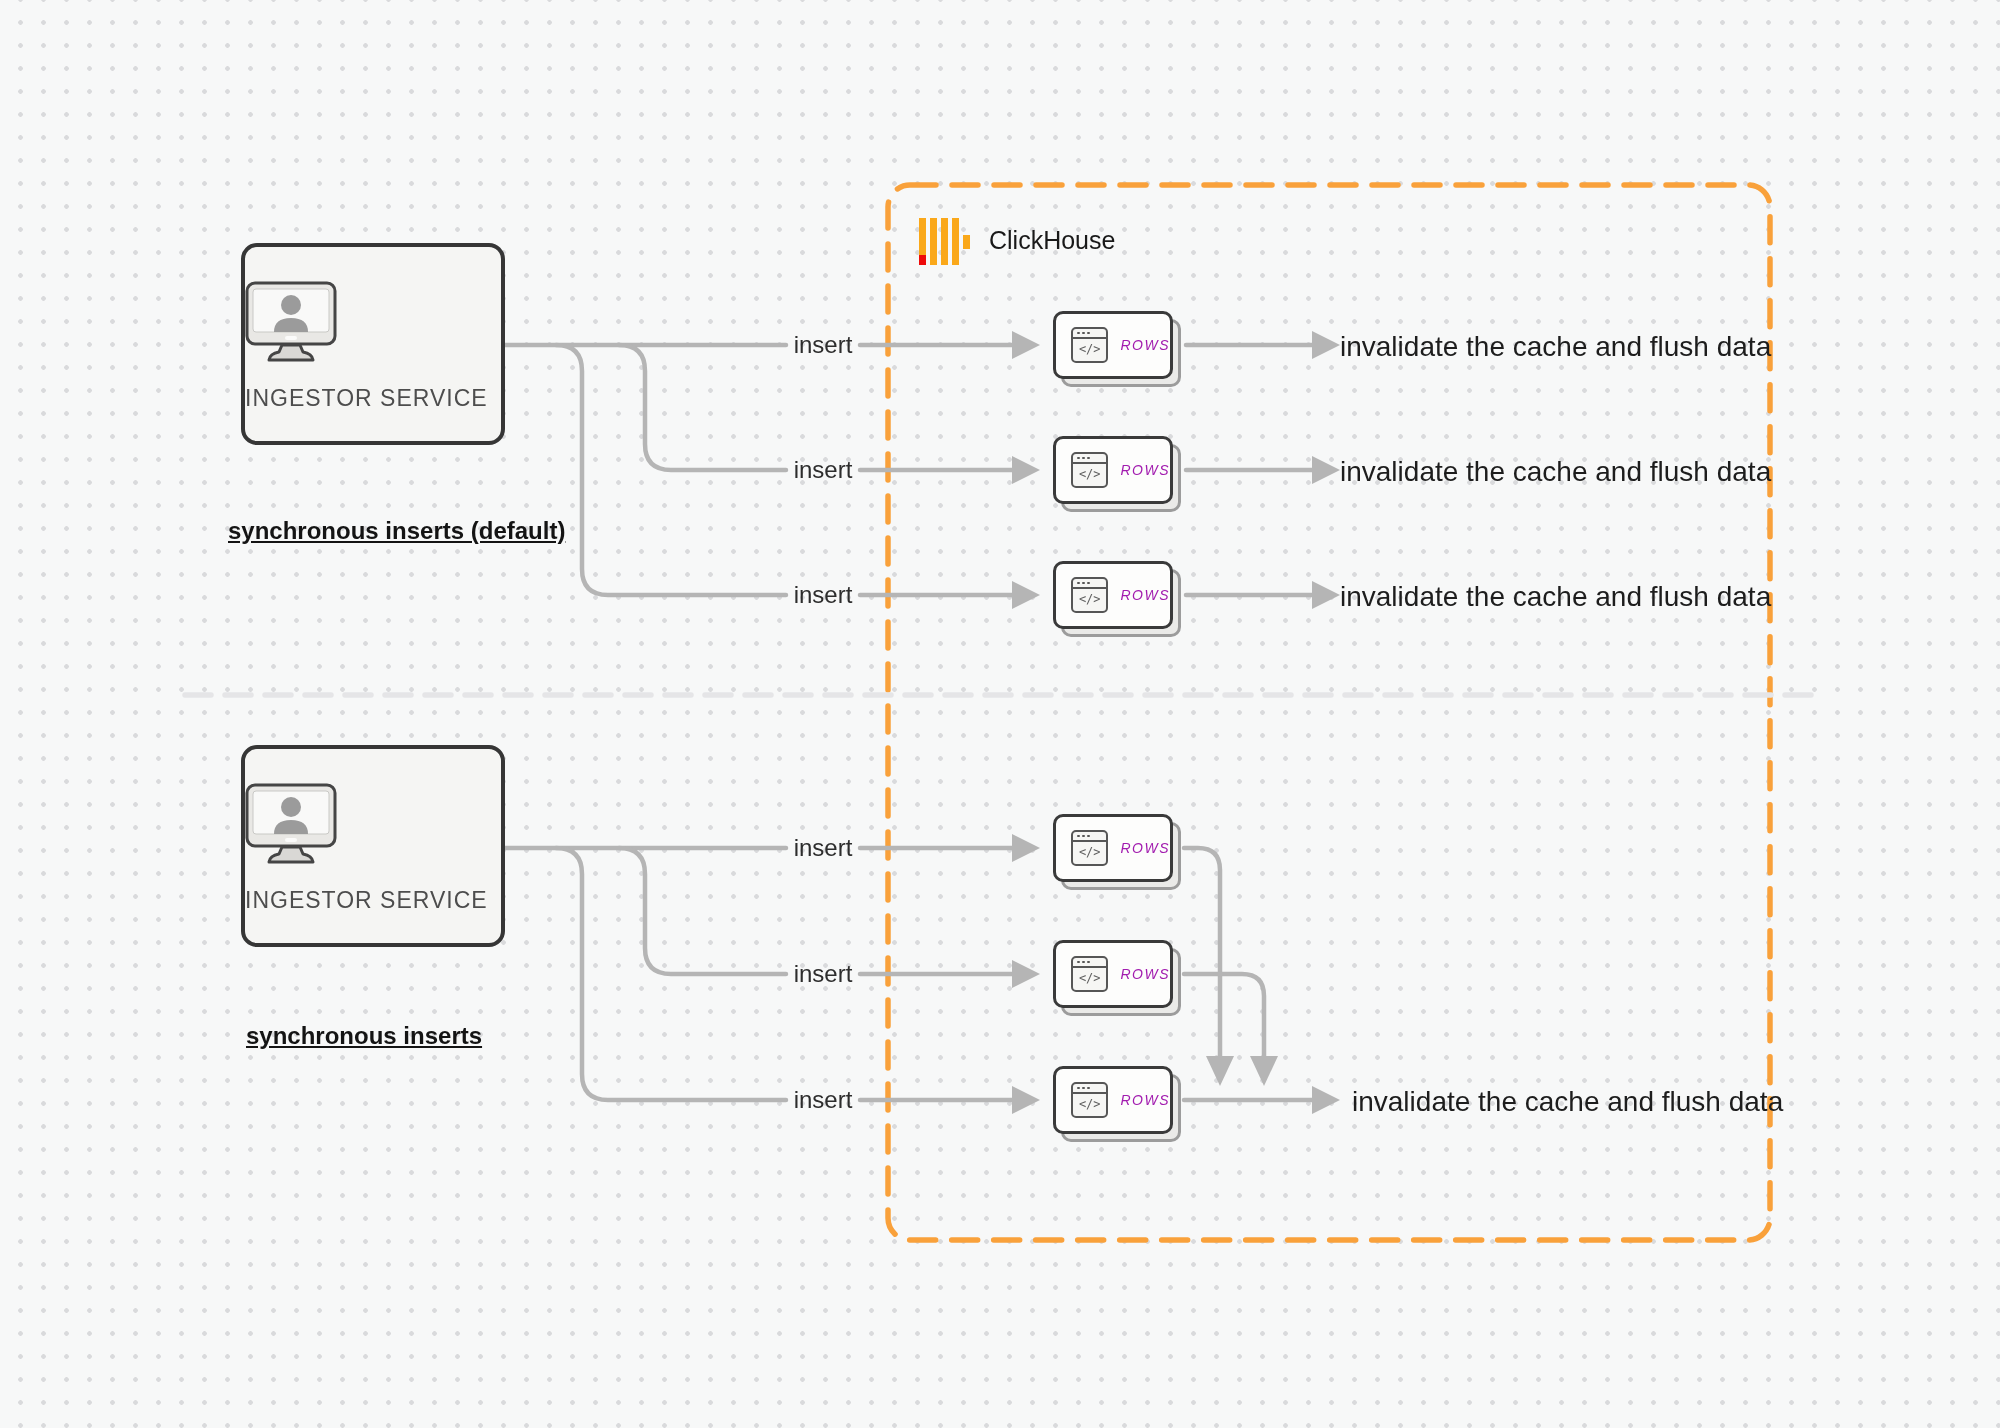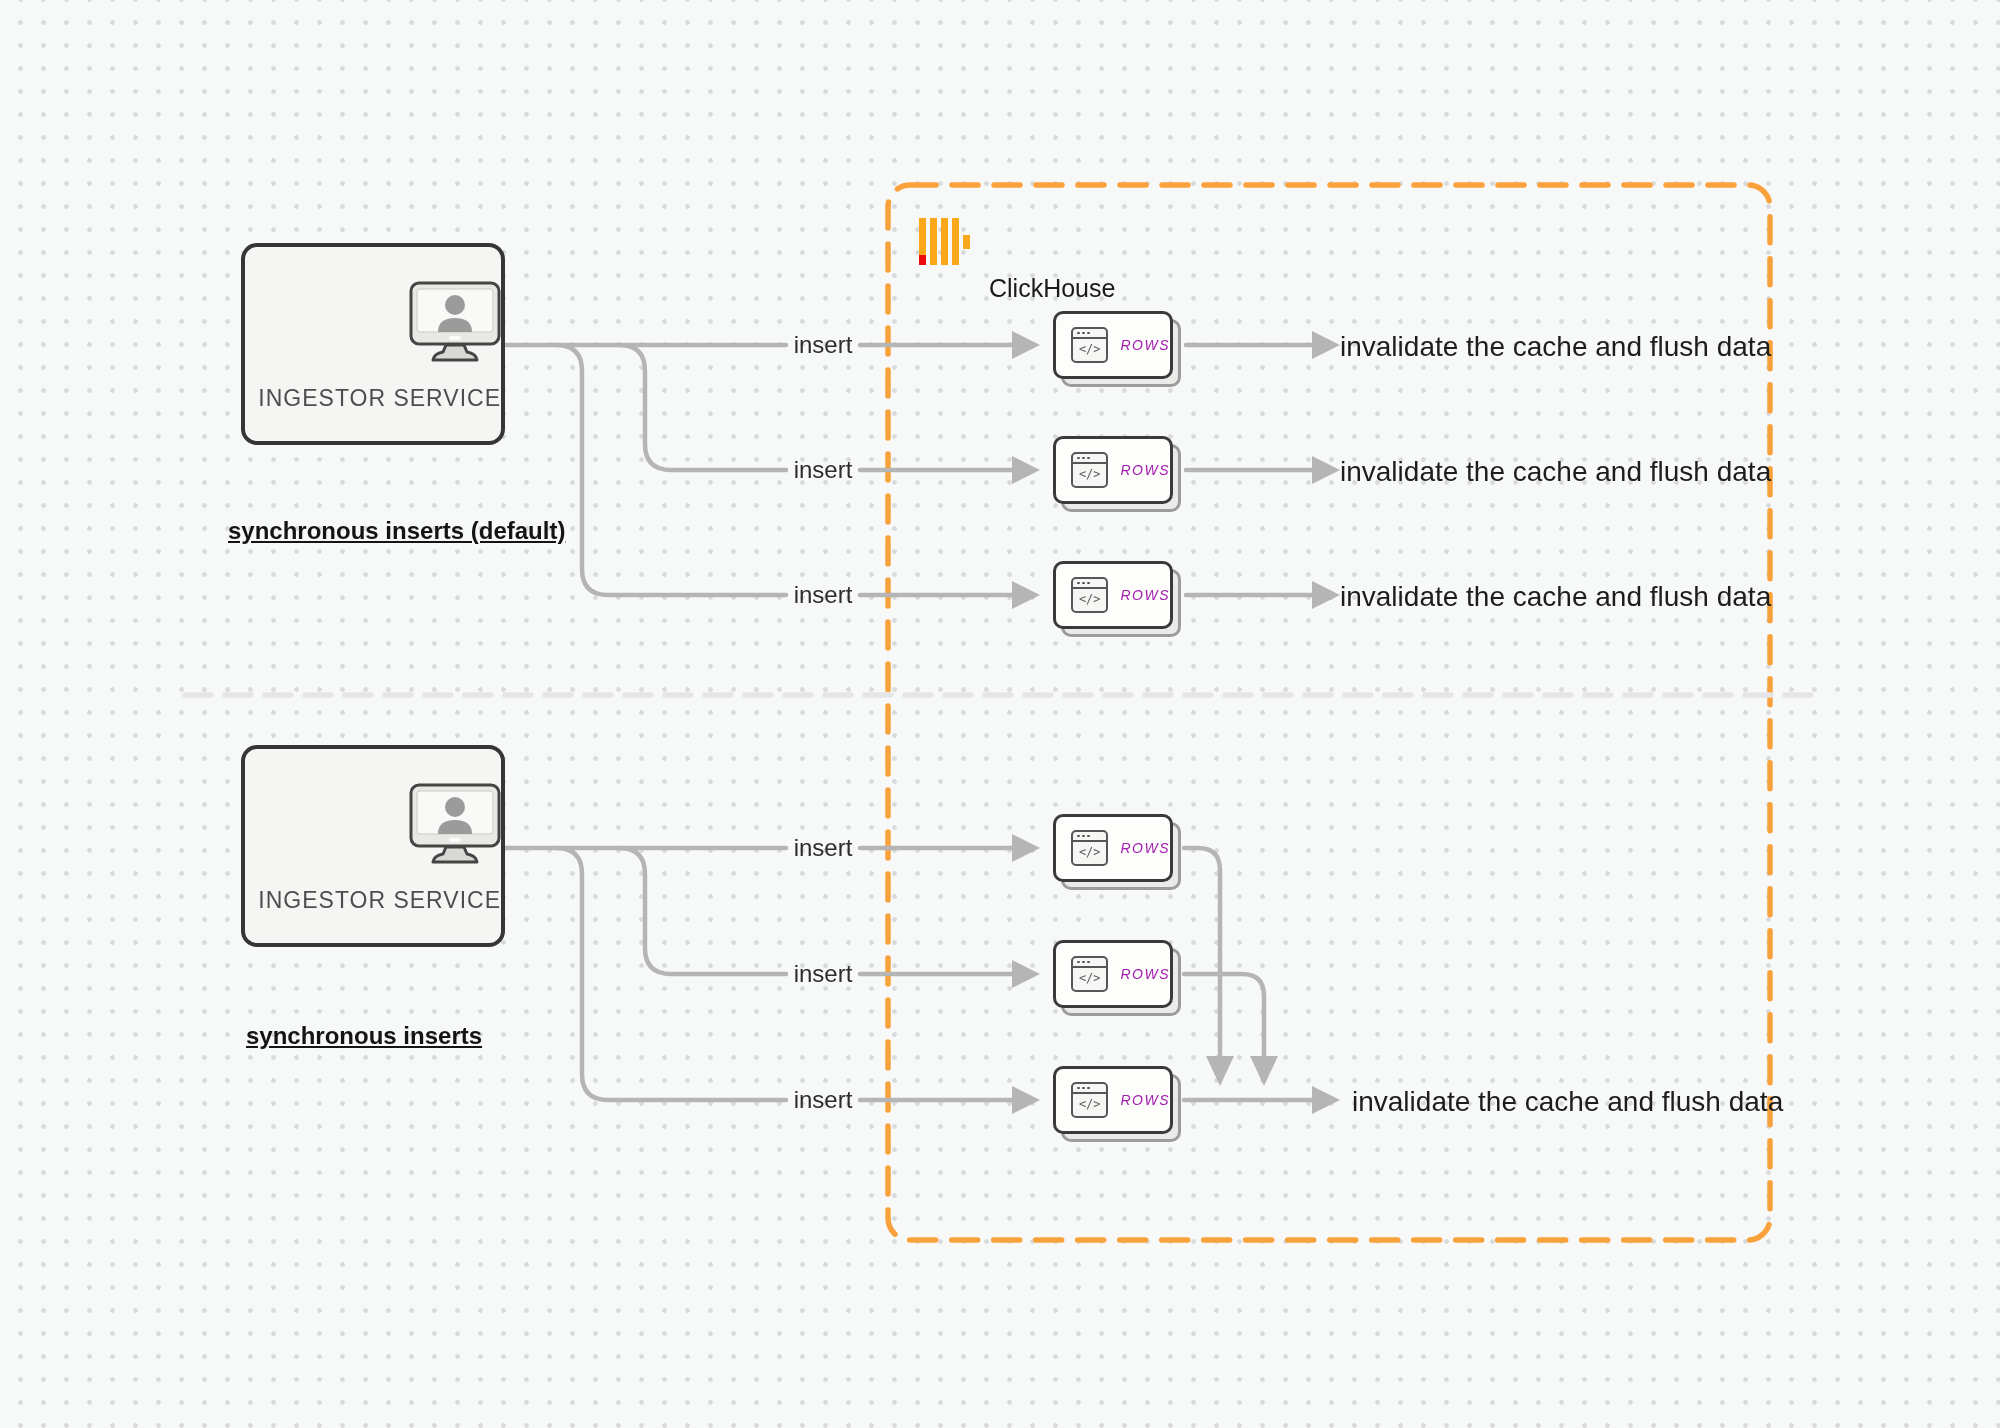--- a/index.html
+++ b/index.html
@@ -9,21 +9,21 @@
     background-image:radial-gradient(circle,#d9dadc 2px,transparent 2.6px);
     background-size:23px 23px;background-position:9px 11px;
     font-family:"Liberation Sans",sans-serif;color:#1d1d1d;
   }
   .svg-layer{position:absolute;left:0;top:0;z-index:1;}
 
   
   .ingestor{
     position:absolute;width:264px;height:202px;box-sizing:border-box;
     background:#f5f5f3;border:4px solid #363636;border-radius:16px;
-    display:flex;flex-direction:column;align-items:flex-end;z-index:2;
+    display:flex;flex-direction:column;align-items:flex-start;z-index:2;
   }
   .ingestor-label{margin-top:20px;font-size:23px;letter-spacing:1px;color:#4d4d4d;white-space:nowrap;}
   .monitor-wrap{margin-top:34px;line-height:0;}
 
   .caption{position:absolute;font-size:24px;font-weight:bold;color:#141414;z-index:2;white-space:nowrap;text-decoration:underline;}
 
   .insert-label{position:absolute;left:784px;width:78px;text-align:center;font-size:24px;color:#2d2d2d;z-index:2;}
   .result-label{position:absolute;font-size:28px;color:#1d1d1d;z-index:2;white-space:nowrap;}
 
   
@@ -41,21 +41,21 @@
   .browser{width:42px;height:36px;box-sizing:border-box;border:2.5px solid #565656;border-radius:5px;background:#f6f6f4;}
   .browser-bar{height:10px;box-sizing:border-box;border-bottom:2.5px solid #565656;display:flex;align-items:center;gap:2.5px;padding-left:4px;}
   .browser-dot{width:2.5px;height:2.5px;background:#565656;border-radius:50%;}
   .browser-glyph{display:block;text-align:center;font-size:12px;color:#5e5e5e;font-family:"DejaVu Sans Mono",monospace;line-height:20px;}
 
   
   .ch-logo-bars{position:absolute;left:919px;top:218px;width:52px;height:47px;z-index:2;}
   .ch-bar{position:absolute;top:0;width:7px;height:47px;background:#FAA81A;}
   .ch-bar-red{position:absolute;left:0;bottom:0;width:7px;height:10px;background:#EE0A0A;}
   .ch-bar-short{position:absolute;left:44px;top:17px;width:7px;height:14px;background:#FAA81A;}
-  .ch-name{position:absolute;left:989px;top:226px;font-size:25px;font-weight:500;color:#191919;z-index:2;white-space:nowrap;margin-top:48px;}
+  .ch-name{position:absolute;left:989px;top:226px;font-size:25px;font-weight:500;color:#191919;z-index:2;white-space:nowrap;}
 </style>
 </head>
 <body>
 
 <div class="canvas">
 
   <svg class="svg-layer" width="2000" height="1428" viewBox="0 0 2000 1428">
 
     <rect x="888" y="185" width="882" height="1055" rx="22" fill="none" stroke="#F9A13B" stroke-width="5.5" stroke-dasharray="26 16" stroke-linecap="round"></rect>
 

